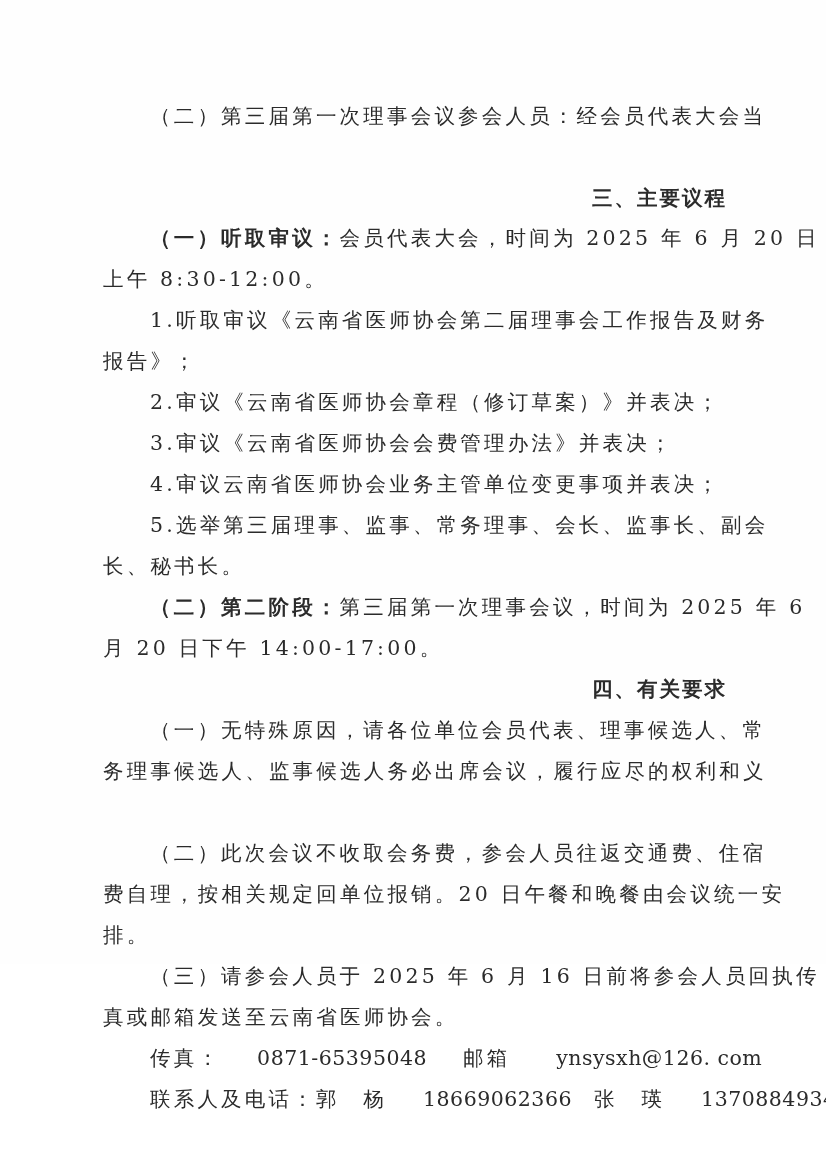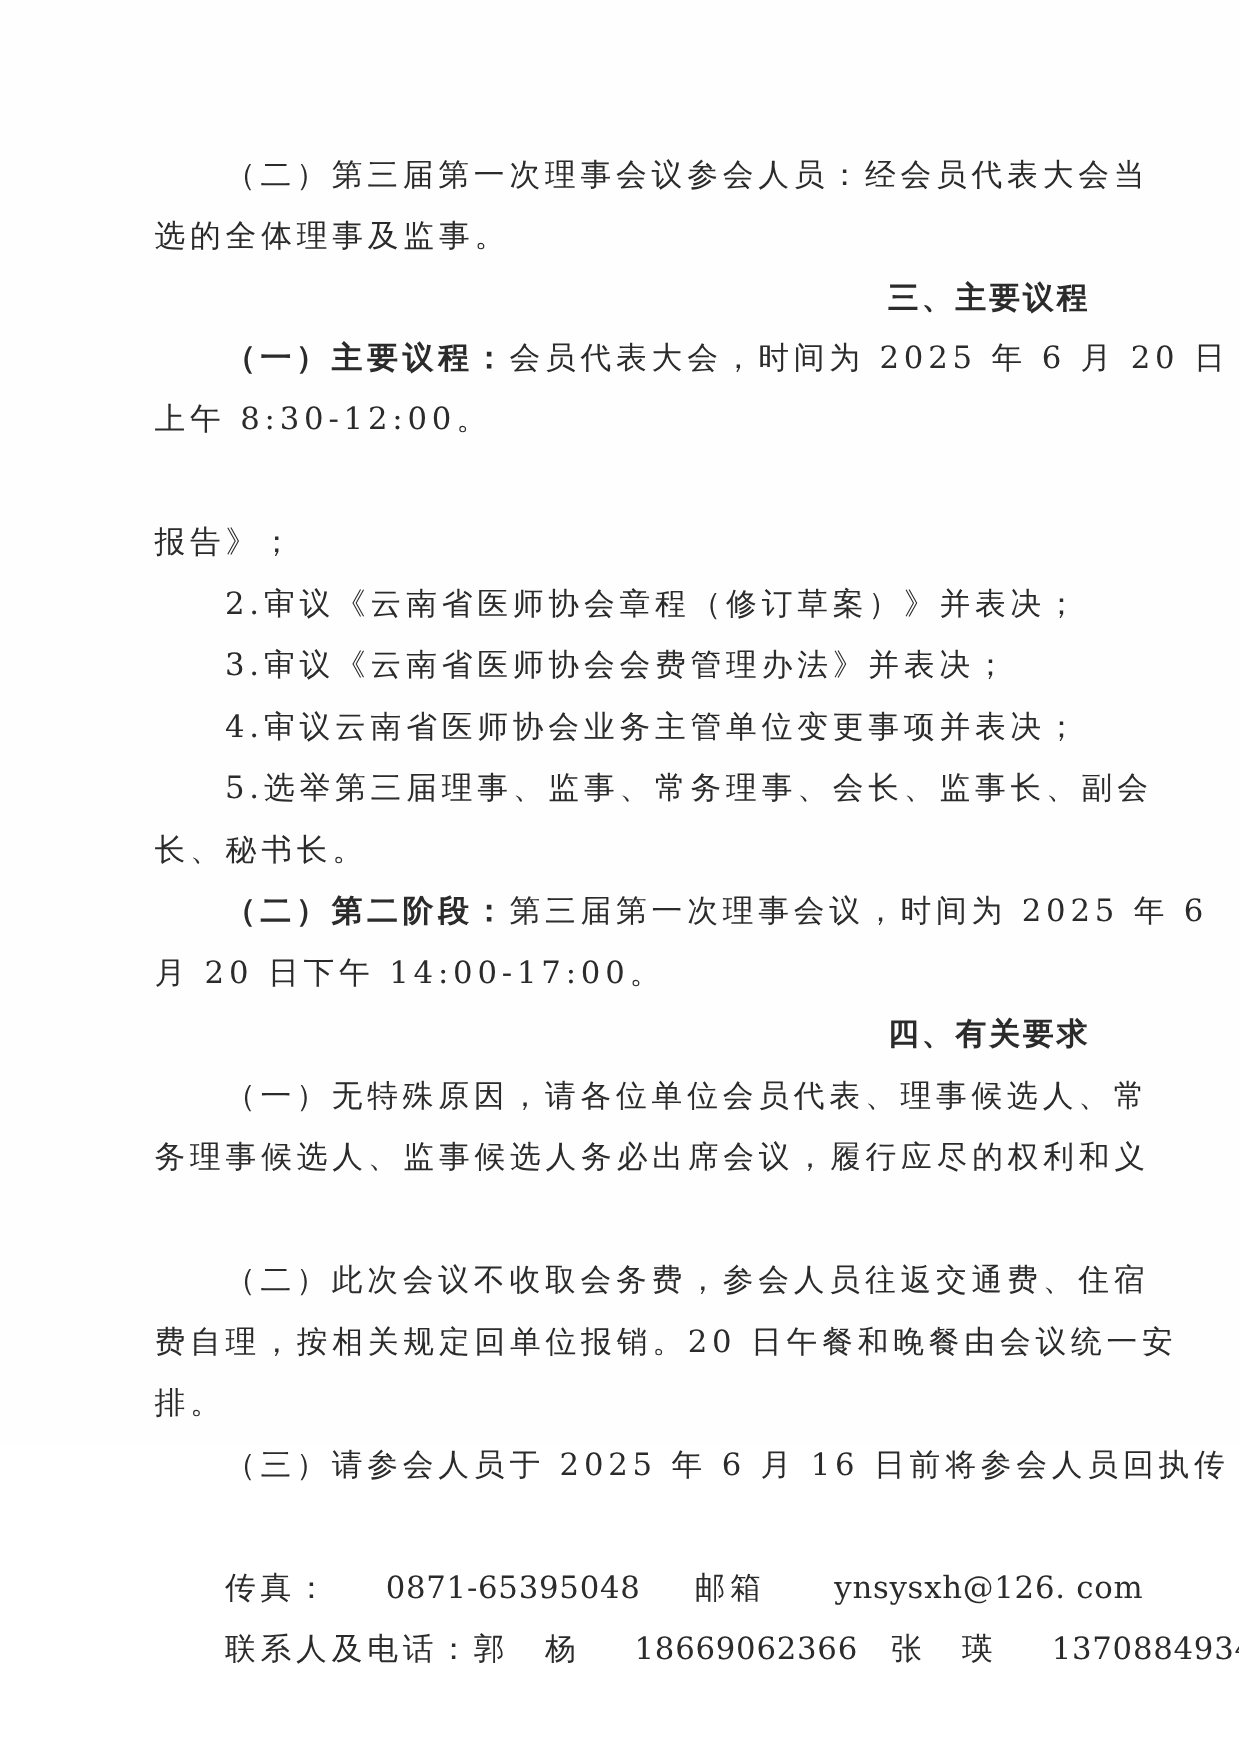--- a/index.html
+++ b/index.html
@@ -41,29 +41,29 @@
     .latin { letter-spacing: 0.5px; margin-left: 36px; }
     .gap { display: inline-block; width: 36px; }
     .gap-sm { display: inline-block; width: 22px; }
   </style>
 </head>
 <body>
 
 <div class="page">
 
   <div class="line indent" style="top:101px">（二）第三届第一次理事会议参会人员：经会员代表大会当</div>
-  <div class="line" style="top:142px">选的全体理事及监事。</div>
 
   <div class="line indent heading" style="top:183px">三、主要议程</div>
 
   <div class="line indent" style="top:223px">
-    <span class="bold">（一）主要议程：</span><span>会员代表大会，时间为 2025 年 6 月 20 日</span>
+    <span class="bold">（一）听取审议：</span><span>会员代表大会，时间为 2025 年 6 月 20 日</span>
   </div>
   <div class="line" style="top:264px">上午 8:30-12:00。</div>
 
+  <div class="line indent" style="top:305px">1.听取审议《云南省医师协会第二届理事会工作报告及财务</div>
   <div class="line" style="top:346px">报告》；</div>
   <div class="line indent" style="top:387px">2.审议《云南省医师协会章程（修订草案）》并表决；</div>
   <div class="line indent" style="top:428px">3.审议《云南省医师协会会费管理办法》并表决；</div>
   <div class="line indent" style="top:469px">4.审议云南省医师协会业务主管单位变更事项并表决；</div>
   <div class="line indent" style="top:510px">5.选举第三届理事、监事、常务理事、会长、监事长、副会</div>
   <div class="line" style="top:551px">长、秘书长。</div>
 
   <div class="line indent" style="top:592px">
     <span class="bold">（二）第二阶段：</span><span>第三届第一次理事会议，时间为 2025 年 6</span>
   </div>
@@ -72,20 +72,21 @@
   <div class="line indent heading" style="top:674px">四、有关要求</div>
 
   <div class="line" style="top:756px">务理事候选人、监事候选人务必出席会议，履行应尽的权利和义</div>
   <div class="line indent" style="top:715px">（一）无特殊原因，请各位单位会员代表、理事候选人、常</div>
 
   <div class="line indent" style="top:838px">（二）此次会议不收取会务费，参会人员往返交通费、住宿</div>
   <div class="line" style="top:879px">费自理，按相关规定回单位报销。20 日午餐和晚餐由会议统一安</div>
   <div class="line" style="top:920px">排。</div>
 
   <div class="line indent" style="top:961px">（三）请参会人员于 2025 年 6 月 16 日前将参会人员回执传</div>
+  <div class="line" style="top:1002px">真或邮箱发送至云南省医师协会。</div>
 
   <div class="line indent" style="top:1043px">
     <span>传真：</span><span class="latin">0871-65395048</span><span class="gap"></span><span>邮箱</span> <span class="latin">ynsysxh@126. com</span>
   </div>
 
   <div class="line indent" style="top:1084px">
     <span>联系人及电话：</span><span>郭　杨</span><span class="latin">18669062366</span><span class="gap-sm"></span><span>张　瑛</span><span class="latin">13708849346</span>
   </div>
 
 </div>

